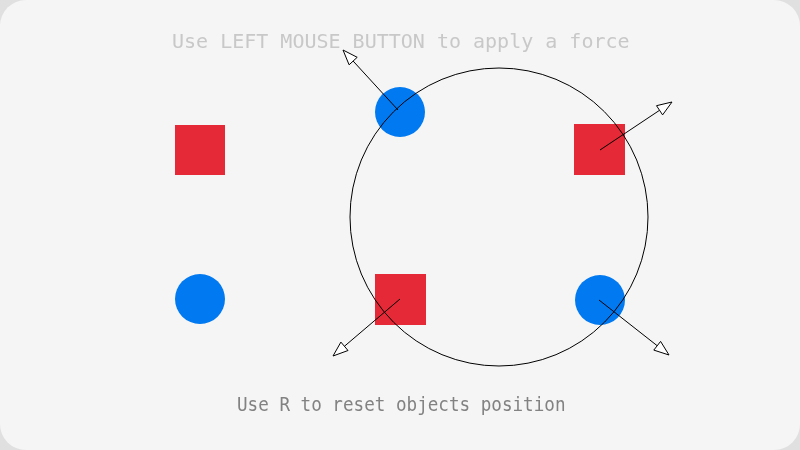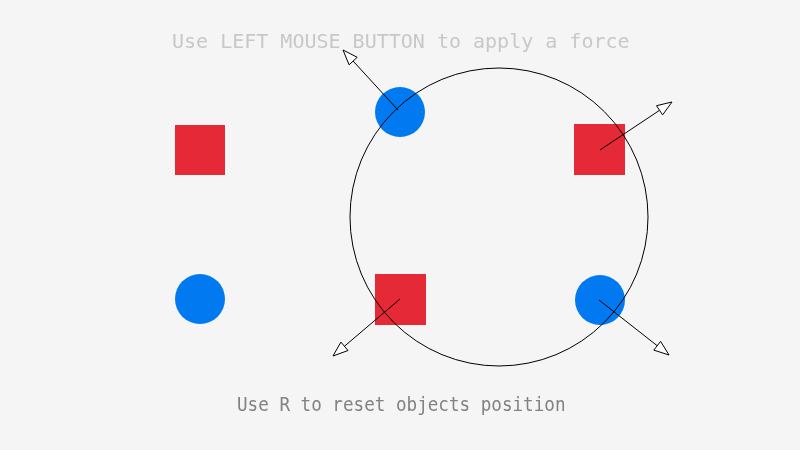--- a/index.html
+++ b/index.html
@@ -7,20 +7,21 @@
     padding: 0;
     background: #e0e0e0;
     font-family: "DejaVu Sans Mono", "Liberation Mono", monospace;
   }
   .stage {
     position: relative;
     width: 800px;
     height: 450px;
     overflow: hidden;
     background: #f5f5f5;
+    border-radius: 26px;
   }
   .stage svg {
     position: absolute;
     left: 0;
     top: 0;
   }
   .hint {
     position: absolute;
     font-size: 20px;
     line-height: 20px;

